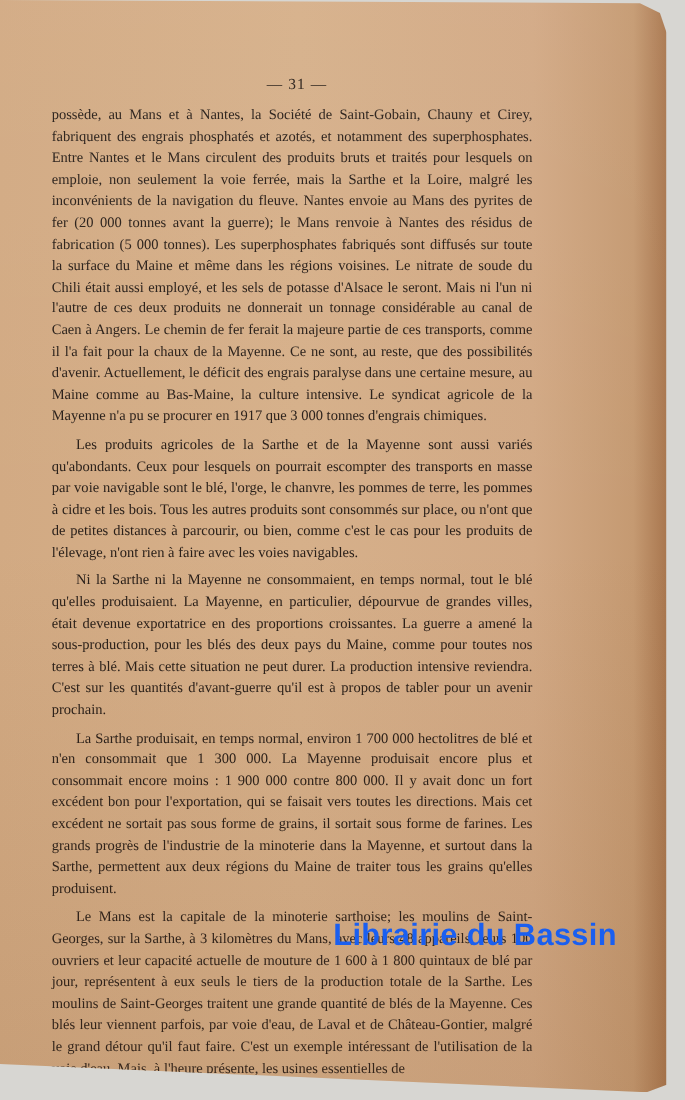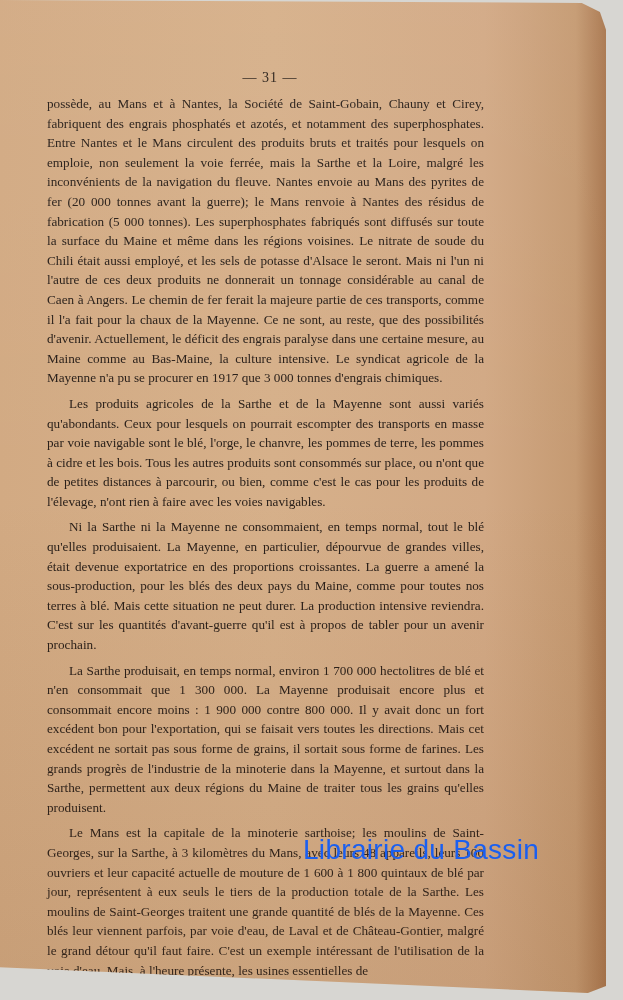--- a/index.html
+++ b/index.html
@@ -24,21 +24,21 @@
     .text {
       position: absolute; left: 47px; top: 94px; width: 437px;
       color: #2a201a; font-size: 13.2px; line-height: 19.6px;
       text-align: justify;
     }
     .text p { margin: 0; }
     .text p.indent { text-indent: 22px; margin-top: 6px; }
     .watermark {
       position: absolute; left: 303px; top: 834px;
       font-family: "Liberation Sans", "DejaVu Sans", sans-serif;
-      font-size: 28px; color: #1a5ff0; white-space: nowrap; letter-spacing: 0.3px;
+      font-size: 28px; color: #1a5ff0; white-space: nowrap; letter-spacing: 0.3px; font-weight: bold;
     }
   </style>
 </head>
 <body>
 
 <div class="page">
   <div class="pageno">— 31 —</div>
   <div class="text">
     <p>possède, au Mans et à Nantes, la Société de Saint-Gobain, Chauny et Cirey, fabriquent des engrais phosphatés et azotés, et notamment des superphosphates. Entre Nantes et le Mans circulent des produits bruts et traités pour lesquels on emploie, non seulement la voie ferrée, mais la Sarthe et la Loire, malgré les inconvénients de la navigation du fleuve. Nantes envoie au Mans des pyrites de fer (20 000 tonnes avant la guerre); le Mans renvoie à Nantes des résidus de fabrication (5 000 tonnes). Les superphosphates fabriqués sont diffusés sur toute la surface du Maine et même dans les régions voisines. Le nitrate de soude du Chili était aussi employé, et les sels de potasse d'Alsace le seront. Mais ni l'un ni l'autre de ces deux produits ne donnerait un tonnage considérable au canal de Caen à Angers. Le chemin de fer ferait la majeure partie de ces transports, comme il l'a fait pour la chaux de la Mayenne. Ce ne sont, au reste, que des possibilités d'avenir. Actuellement, le déficit des engrais paralyse dans une certaine mesure, au Maine comme au Bas-Maine, la culture intensive. Le syndicat agricole de la Mayenne n'a pu se procurer en 1917 que 3 000 tonnes d'engrais chimiques.</p>
     <p class="indent">Les produits agricoles de la Sarthe et de la Mayenne sont aussi variés qu'abondants. Ceux pour lesquels on pourrait escompter des transports en masse par voie navigable sont le blé, l'orge, le chanvre, les pommes de terre, les pommes à cidre et les bois. Tous les autres produits sont consommés sur place, ou n'ont que de petites distances à parcourir, ou bien, comme c'est le cas pour les produits de l'élevage, n'ont rien à faire avec les voies navigables.</p>

